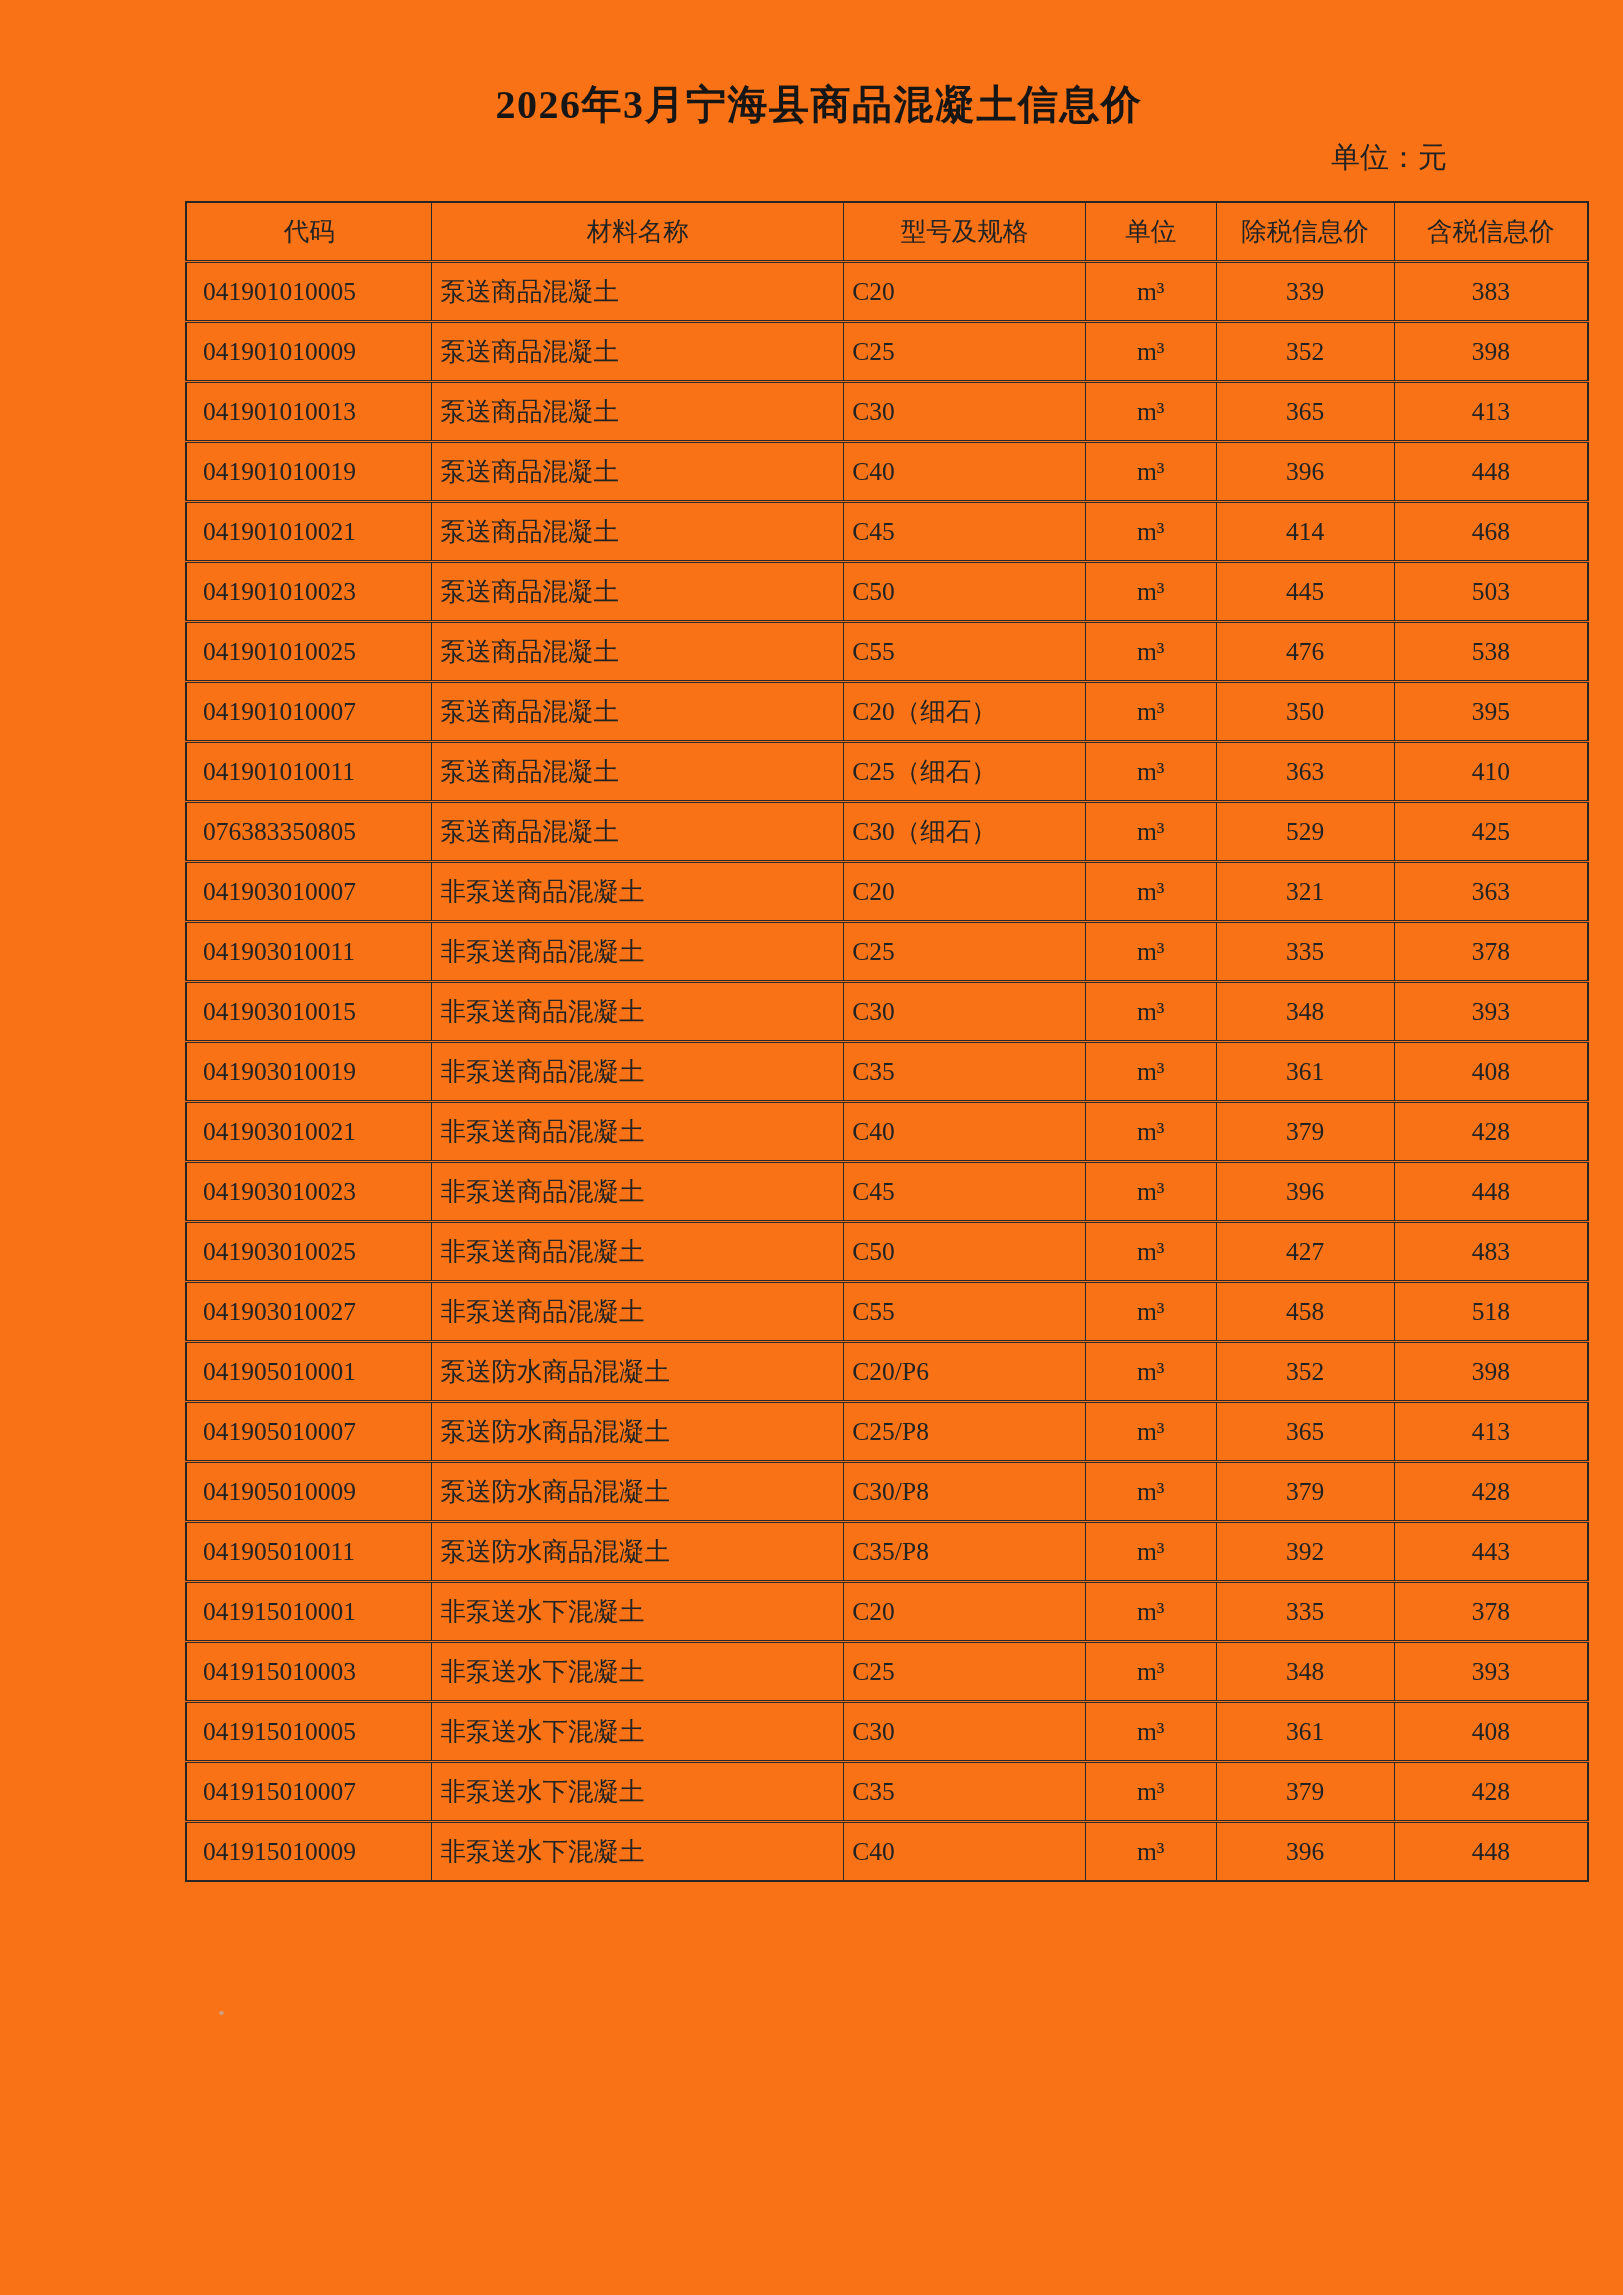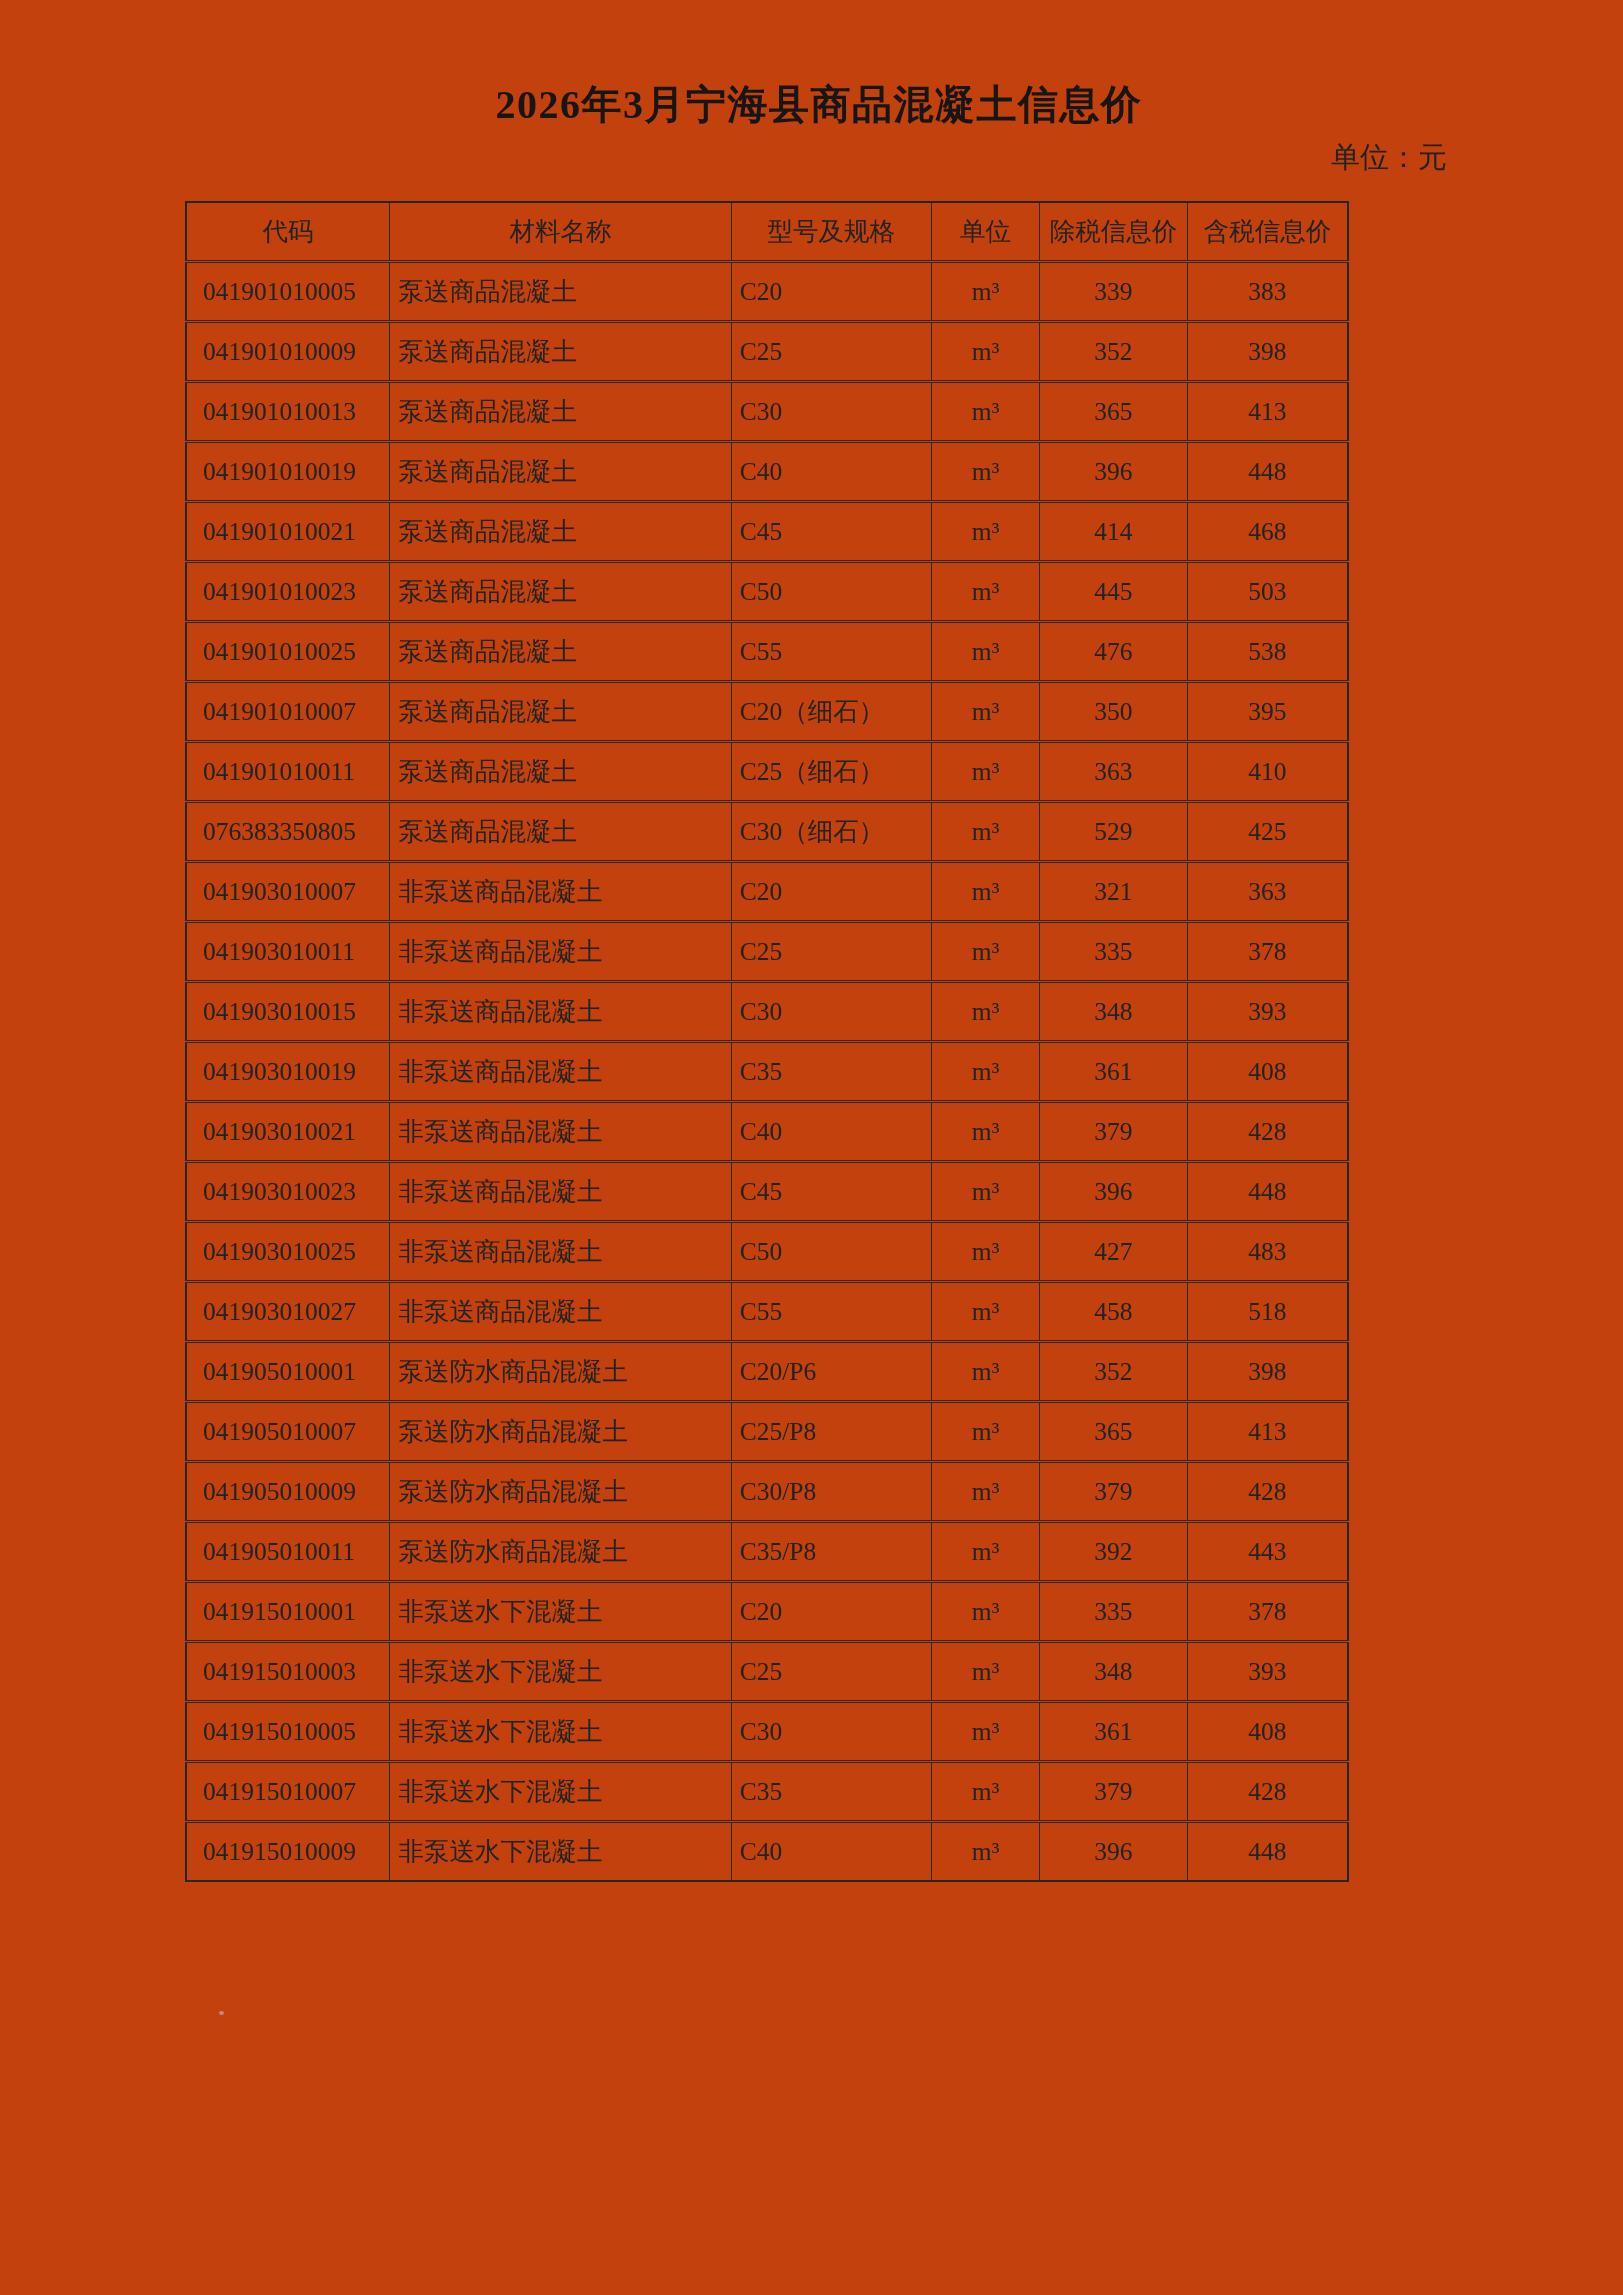--- a/index.html
+++ b/index.html
@@ -4,21 +4,21 @@
 <style>
   html, body {
     margin: 0;
     padding: 0;
     background: #ffffff;
   }
   .page {
     position: relative;
     width: 1623px;
     height: 2295px;
-    background: #c2410c;
+    background: #f97316;
     overflow: hidden;
     font-family: "Liberation Serif", "DejaVu Serif", serif;
     color: #1e1e1e;
   }
   .doc-title {
     position: absolute;
     left: 185px;
     top: 77px;
     width: 1268px;
     text-align: center;
@@ -33,21 +33,21 @@
     top: 138px;
     width: 1262px;
     text-align: right;
     font-size: 29px;
     color: #222222;
   }
   table.price-table {
     position: absolute;
     left: 185px;
     top: 201px;
-    width: 1164px;
+    width: 1404px;
     border-collapse: collapse;
     table-layout: fixed;
     border: 2px solid #262626;
     border-top-width: 2.6px;
     border-bottom-width: 2.6px;
   }
   col.col-code          { width: 17.53%; }
   col.col-name          { width: 29.38%; }
   col.col-spec          { width: 17.25%; }
   col.col-unit          { width: 9.31%;  }

